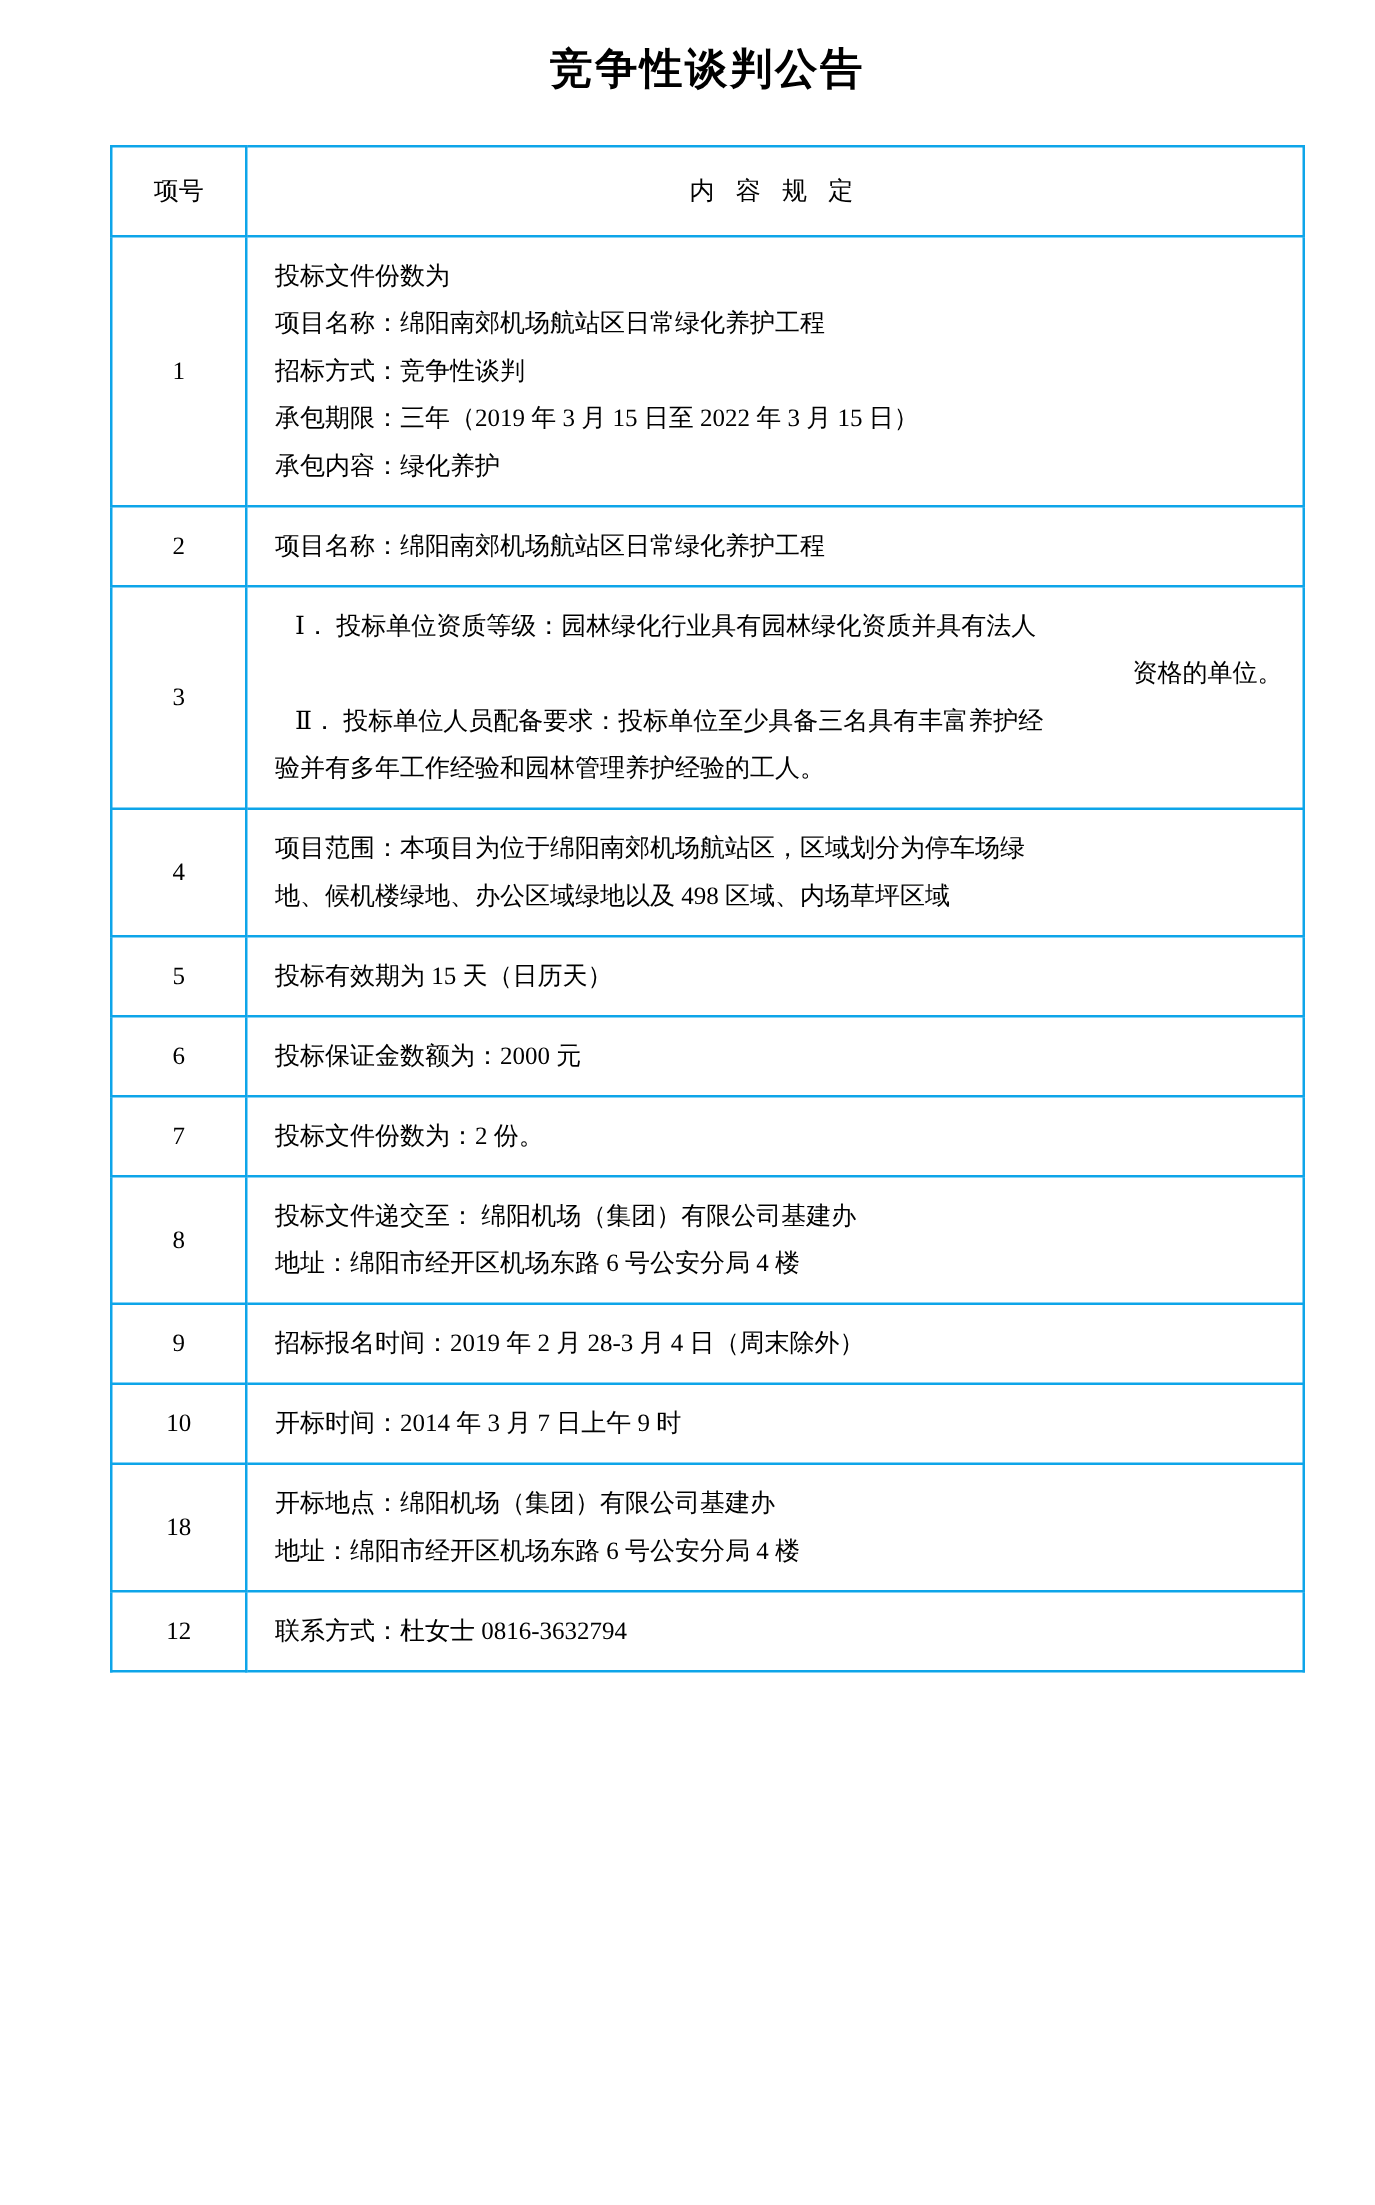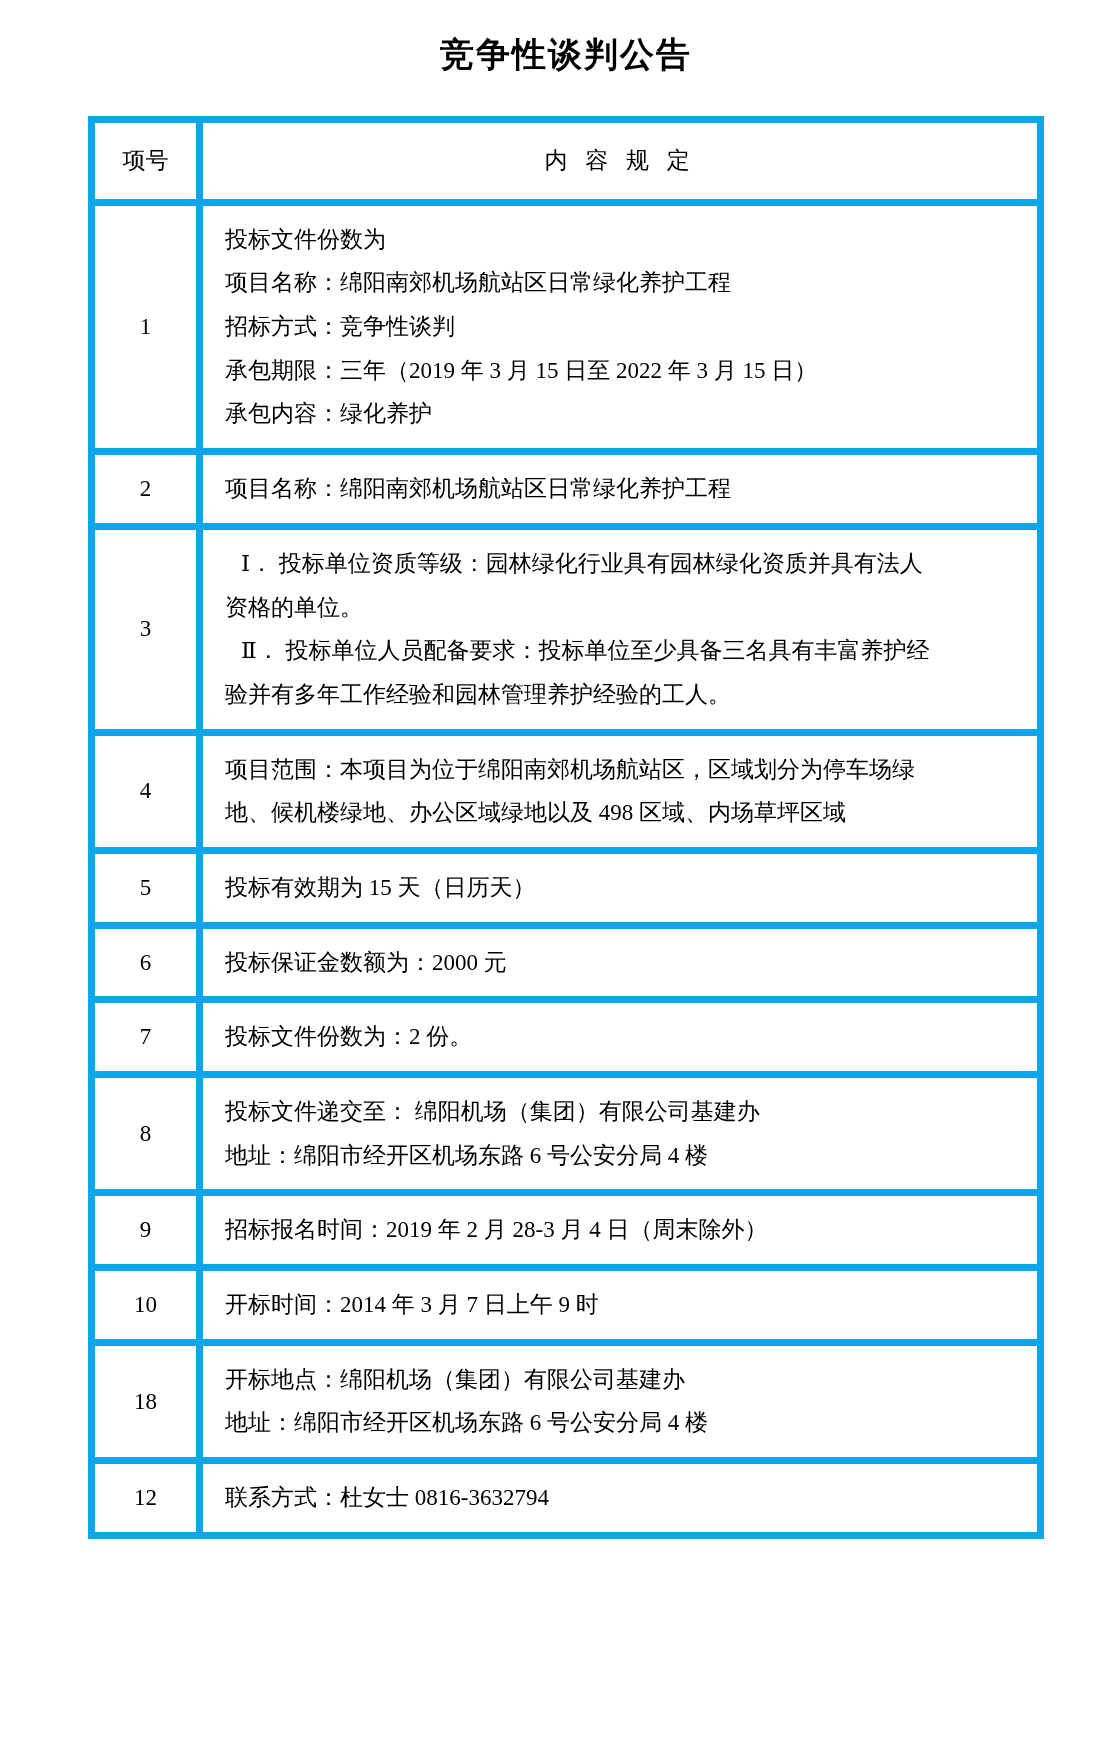--- a/index.html
+++ b/index.html
@@ -29,23 +29,23 @@
     margin: 14px 0 38px 0;
     font-family: "Liberation Sans", "DejaVu Sans", sans-serif;
   }
   table.notice {
     width: 100%;
     border-collapse: collapse;
     table-layout: fixed;
     border: 1px solid #000;
   }
   table.notice td {
-    border: 7px solid #0ea5e9;
+    border: 2px solid #0ea5e9;
     vertical-align: middle;
-    font-size: 23px;
+    font-size: 20px;
     line-height: 1.9;
   }
   col.c-num { width: 108px; }
   .cell-num {
     text-align: center;
     font-size: 21px;
     padding: 10px 4px;
   }
   .cell-body {
     padding: 12px 16px 12px 22px;
@@ -59,21 +59,21 @@
     letter-spacing: 6px;
   }
   .line {
     display: block;
     white-space: normal;
   }
   .roman-line {
     padding-left: 16px;
   }
   .center-line {
-    text-align: left;
+    text-align: right;
   }
   .tight { line-height: 1.75; }
 </style>
 </head>
 <body>
 
 <div class="page">
 
   <div class="doc-title">竞争性谈判公告</div>
 

